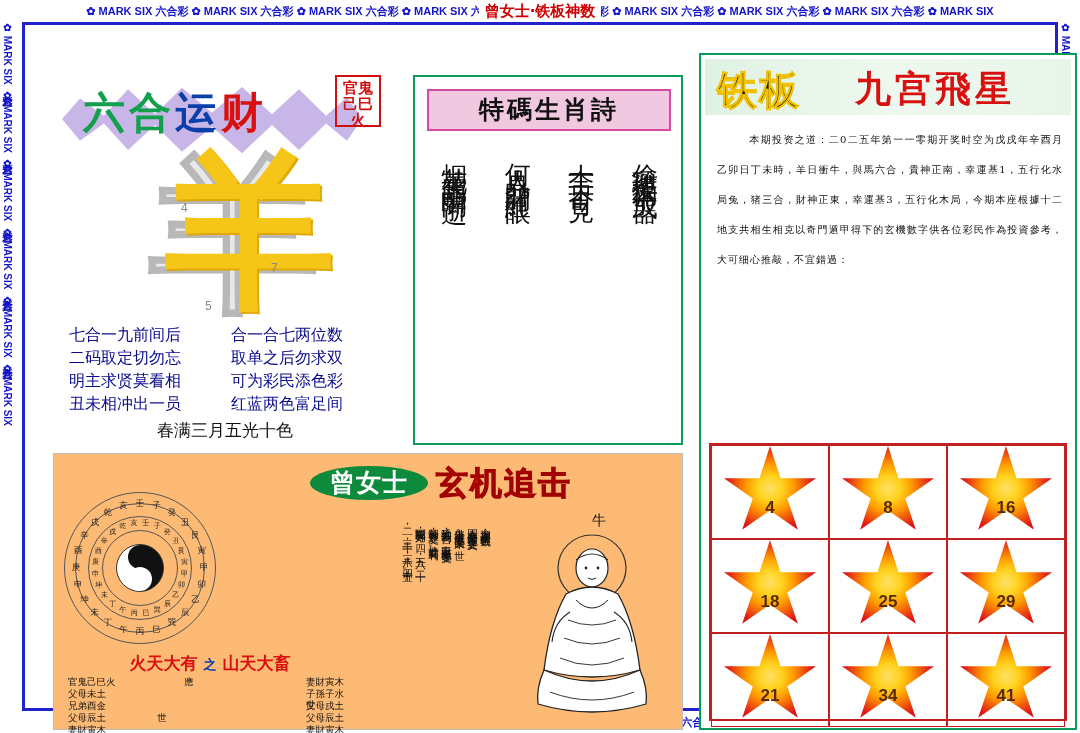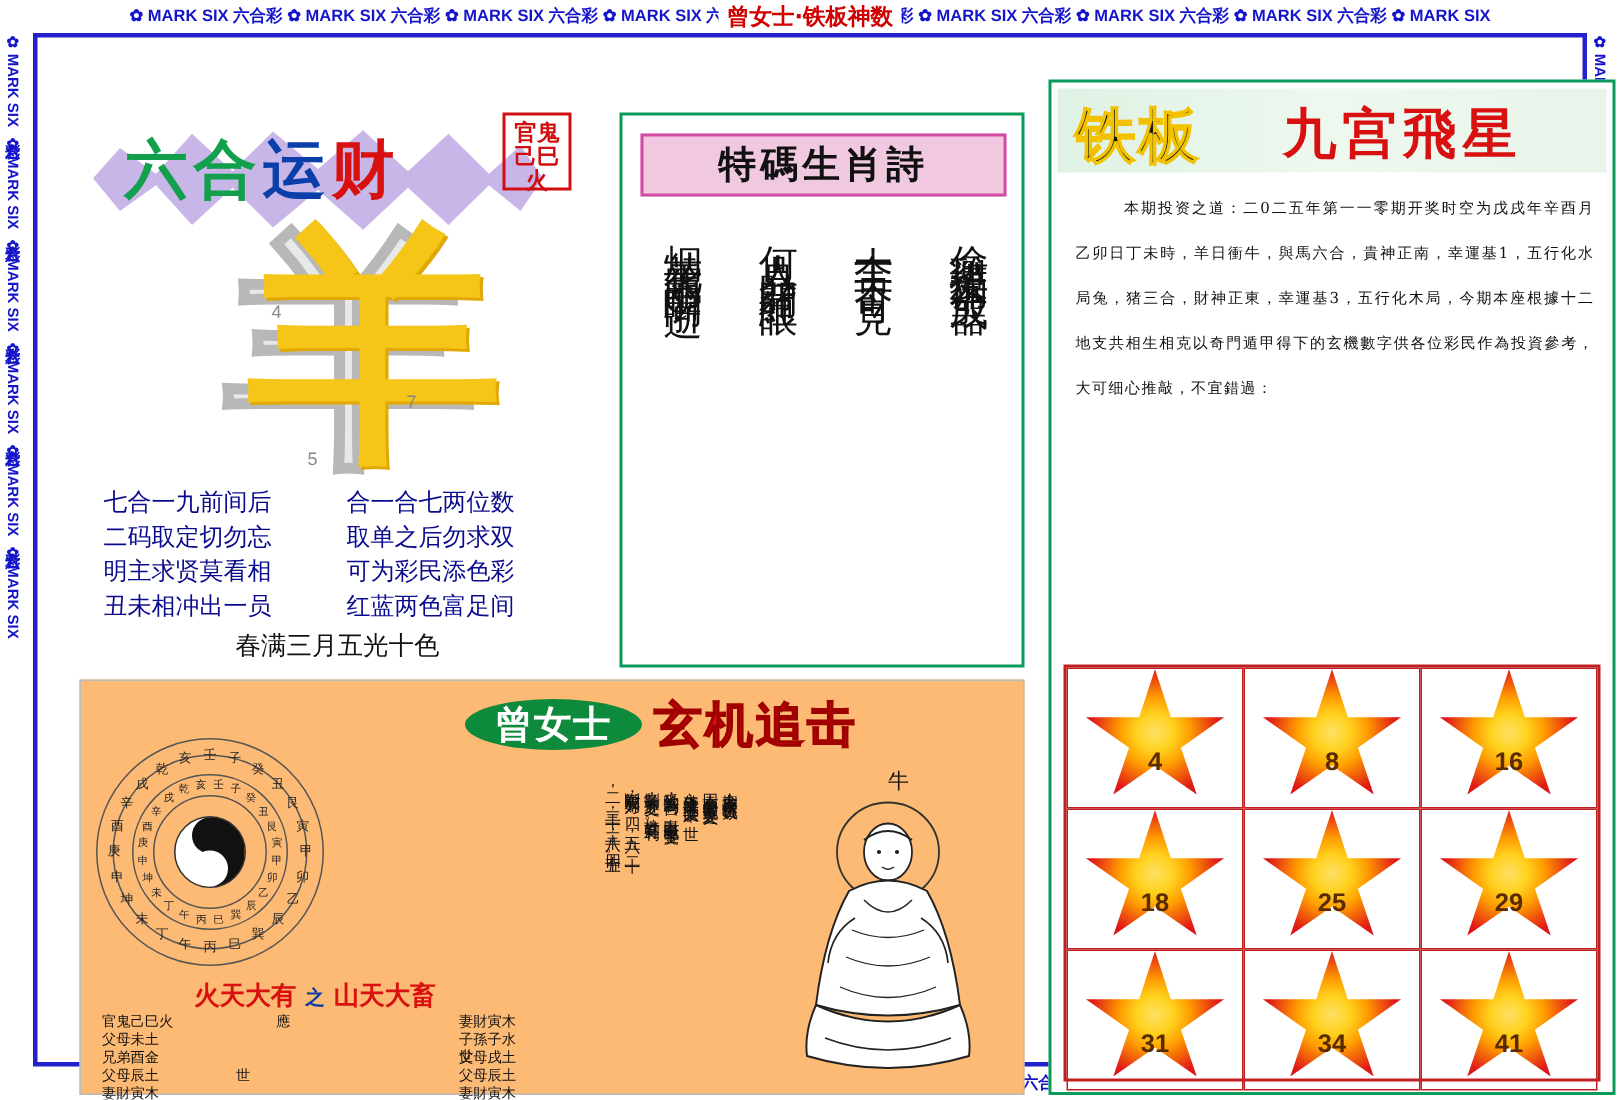--- a/index.html
+++ b/index.html
@@ -377,21 +377,21 @@
           <div class="star-cell">
               <div class="star"></div>
               <div class="star-num">25</div>
             </div>
           <div class="star-cell">
               <div class="star"></div>
               <div class="star-num">29</div>
             </div>
           <div class="star-cell">
               <div class="star"></div>
-              <div class="star-num">31</div>
+              <div class="star-num">21</div>
             </div>
           <div class="star-cell">
               <div class="star"></div>
               <div class="star-num">34</div>
             </div>
           <div class="star-cell">
               <div class="star"></div>
               <div class="star-num">41</div>
             </div>
         </div>

